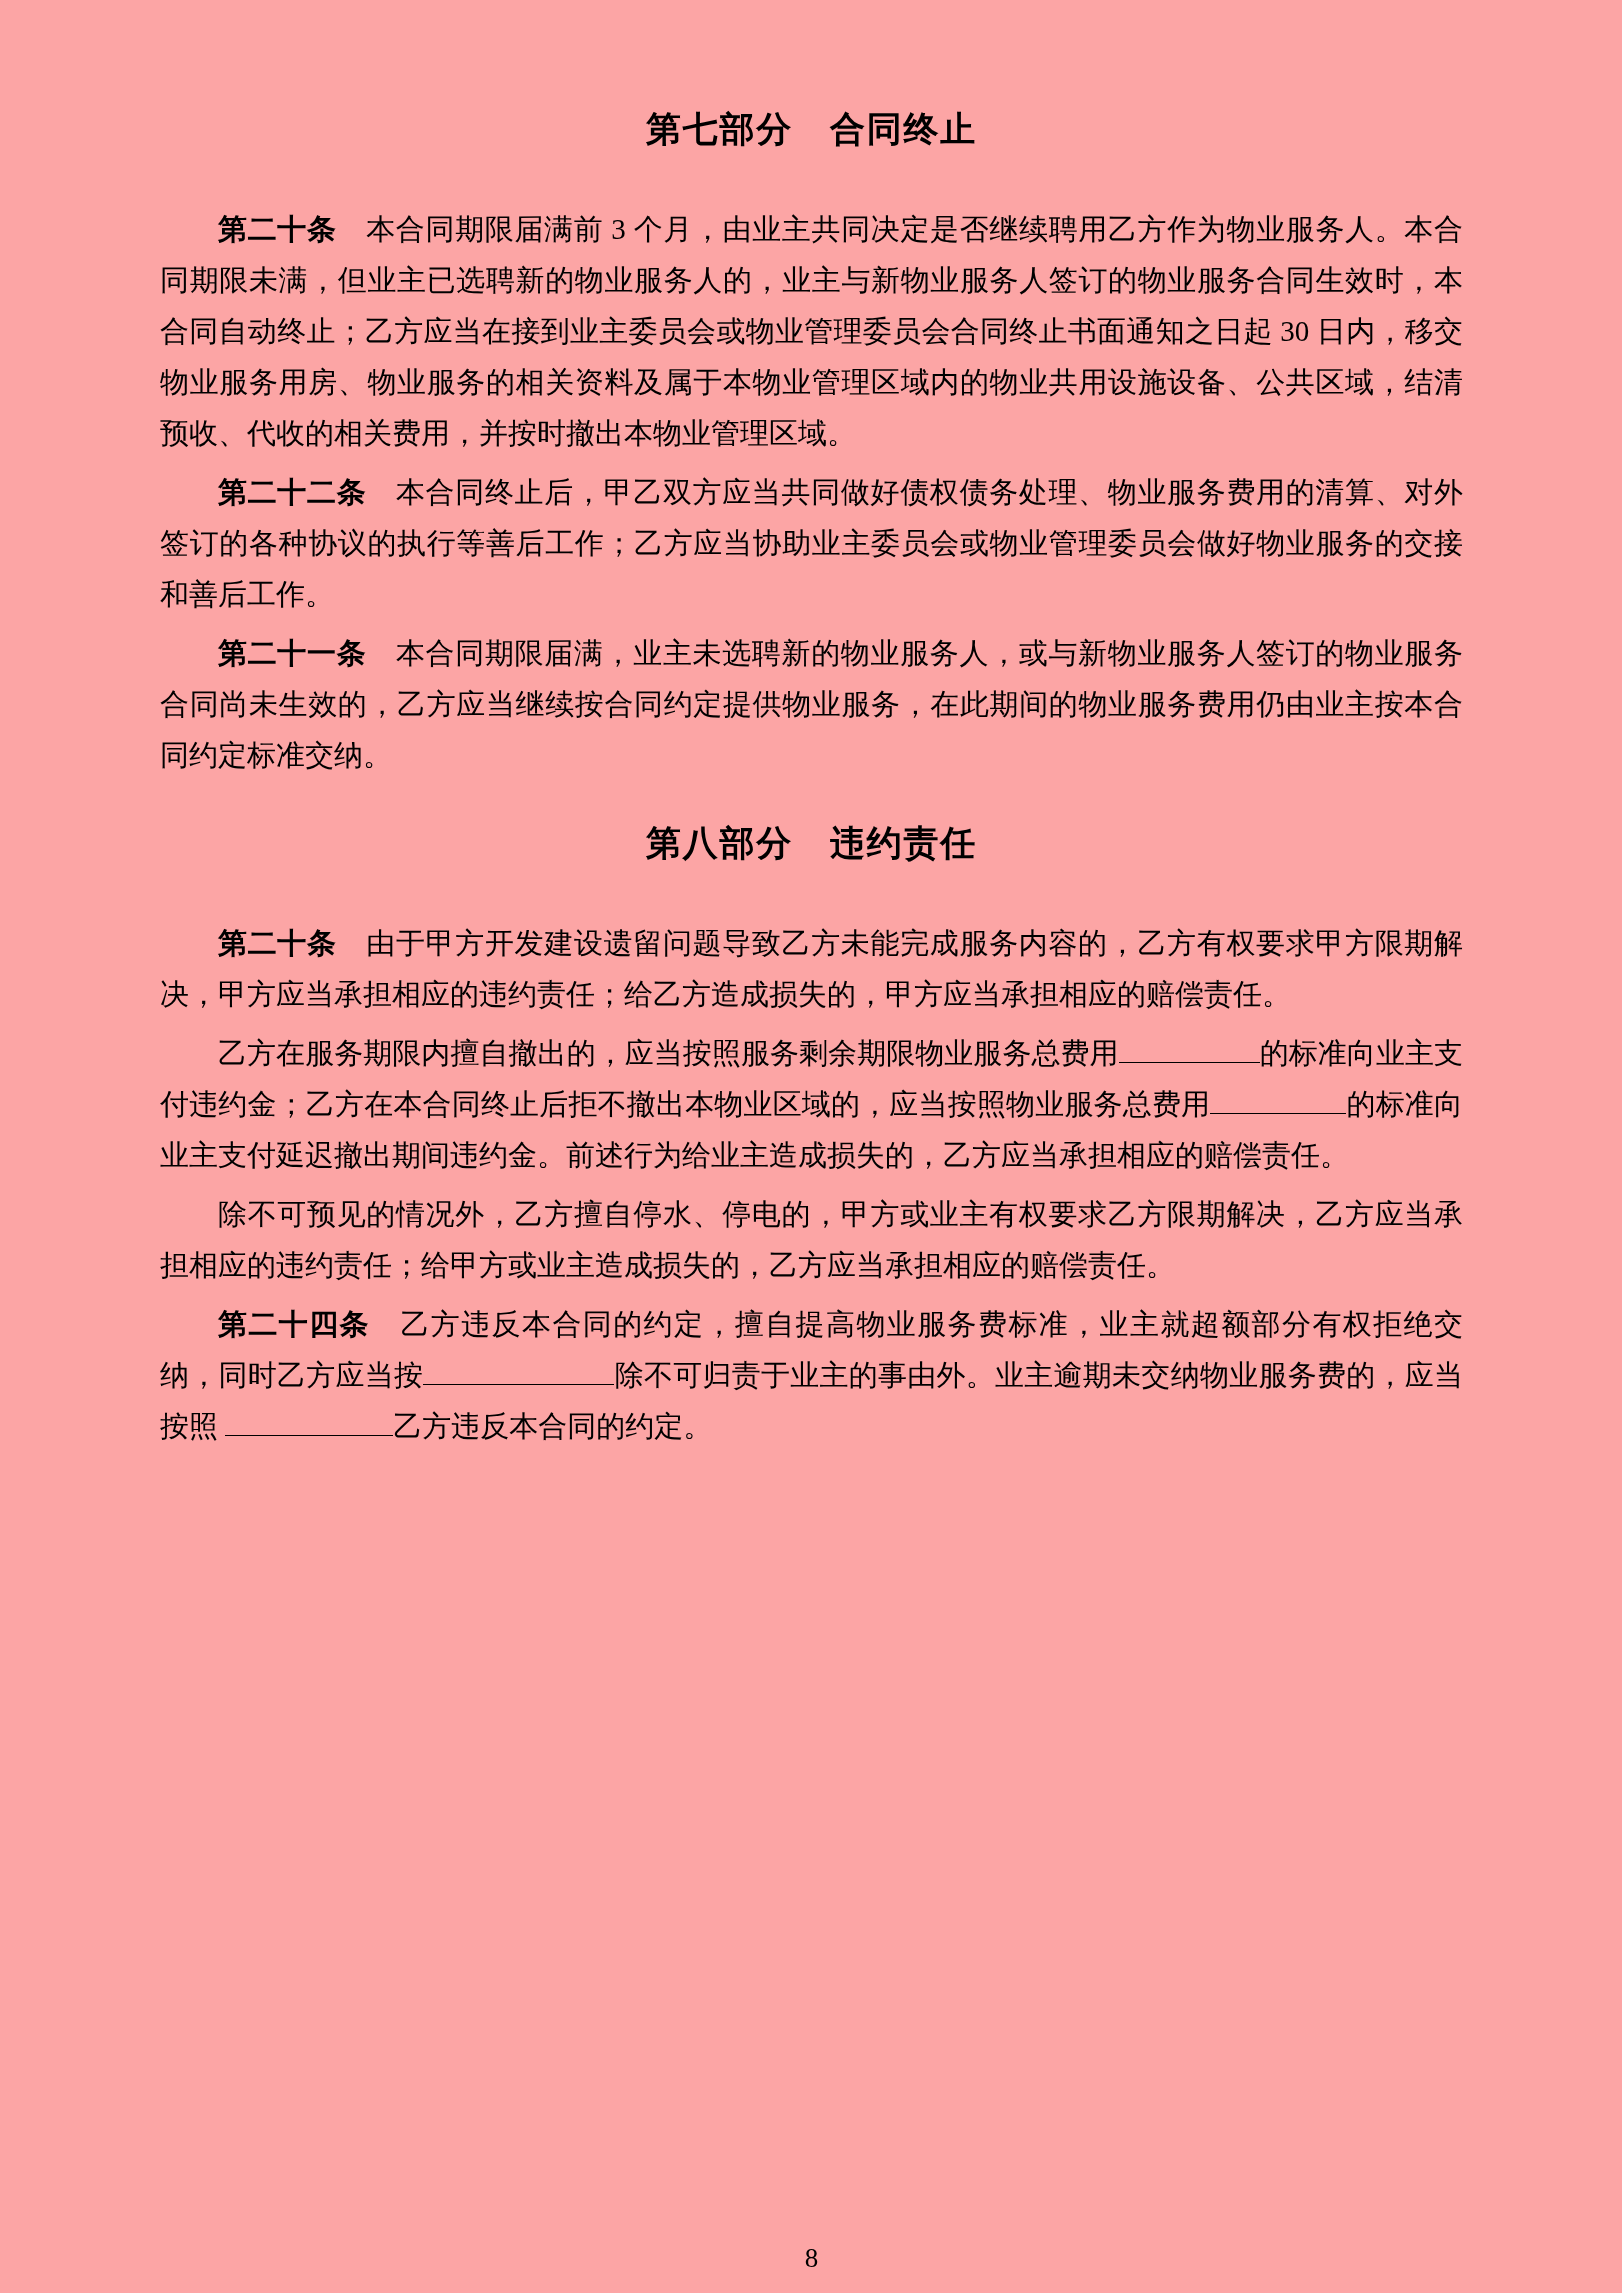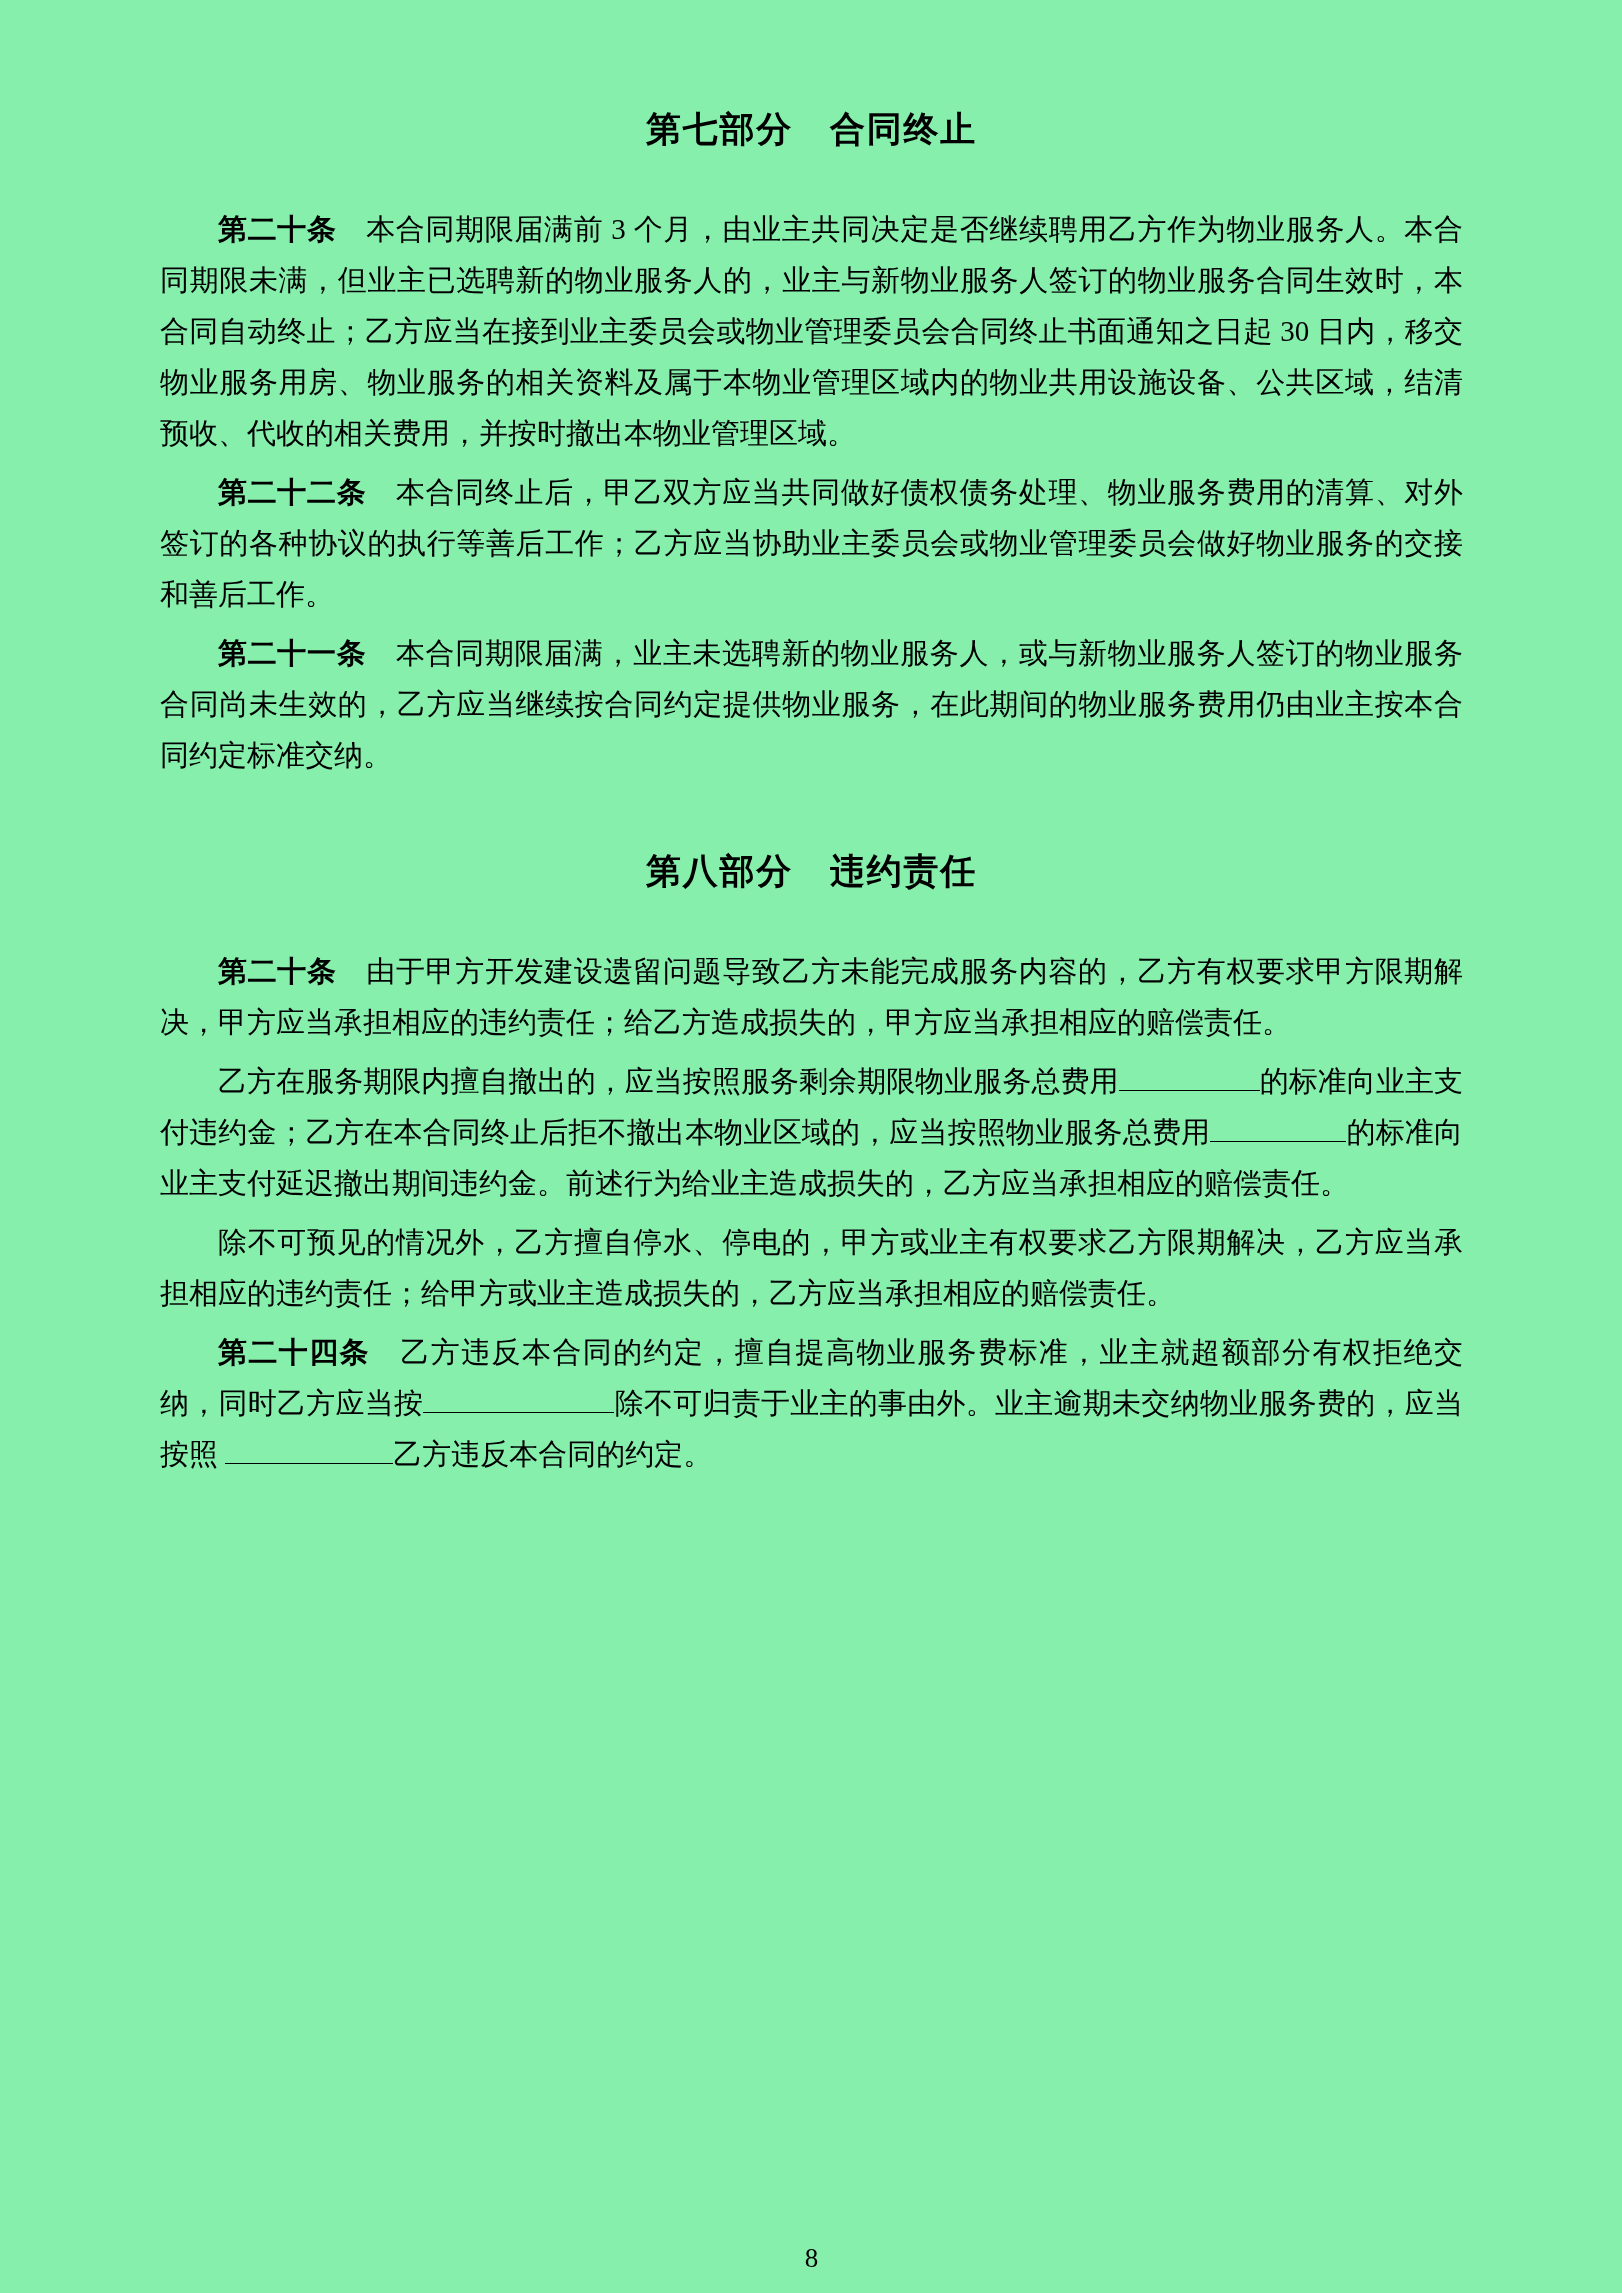--- a/index.html
+++ b/index.html
@@ -5,38 +5,38 @@
   * { box-sizing: border-box; }
   html, body {
     margin: 0;
     padding: 0;
     background: #ffffff;
   }
   .page {
     position: relative;
     width: 1623px;
     height: 2294px;
-    background: #86efac;
+    background: #fca5a5;
     padding: 107px 152px 0 152px;
     font-family: "Liberation Serif", "DejaVu Serif", serif;
     color: #000000;
     overflow: hidden;
   }
   .doc-body { width: 100%; }
   h2.heading {
     font-family: "Liberation Sans", "DejaVu Sans", sans-serif;
     font-weight: 700;
     font-size: 35px;
     line-height: 44px;
     text-align: center;
     letter-spacing: 1.8px;
     margin: 0 0 53px 0;
   }
   h2.heading:not(:first-child) {
-    margin-top: 68px;
+    margin-top: 40px;
     text-align: center;
   }
   p.para {
     font-size: 29px;
     line-height: 51px;
     text-align: justify;
     text-indent: 58px;
     margin: 8px;
     word-break: break-all;
   }

